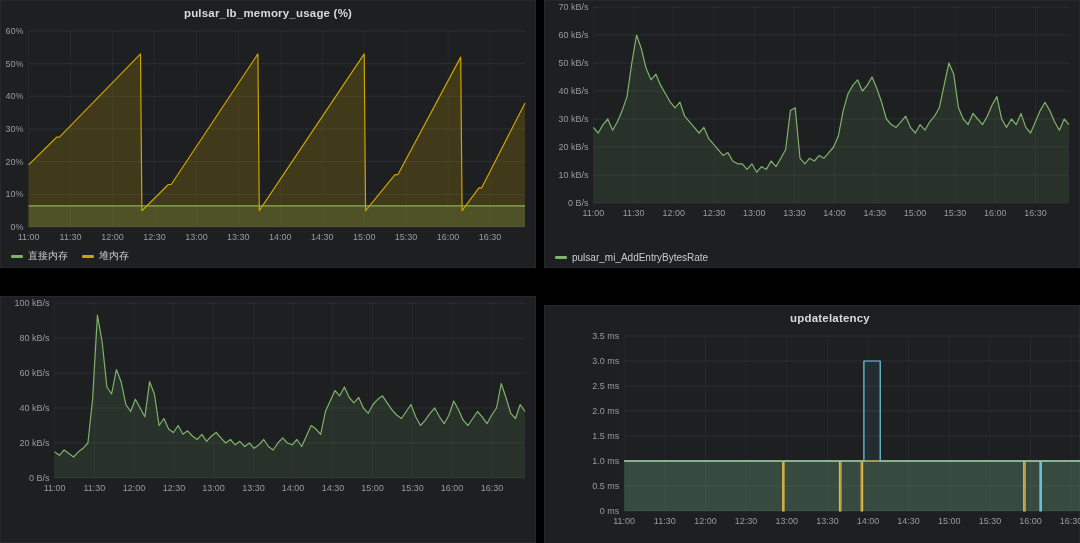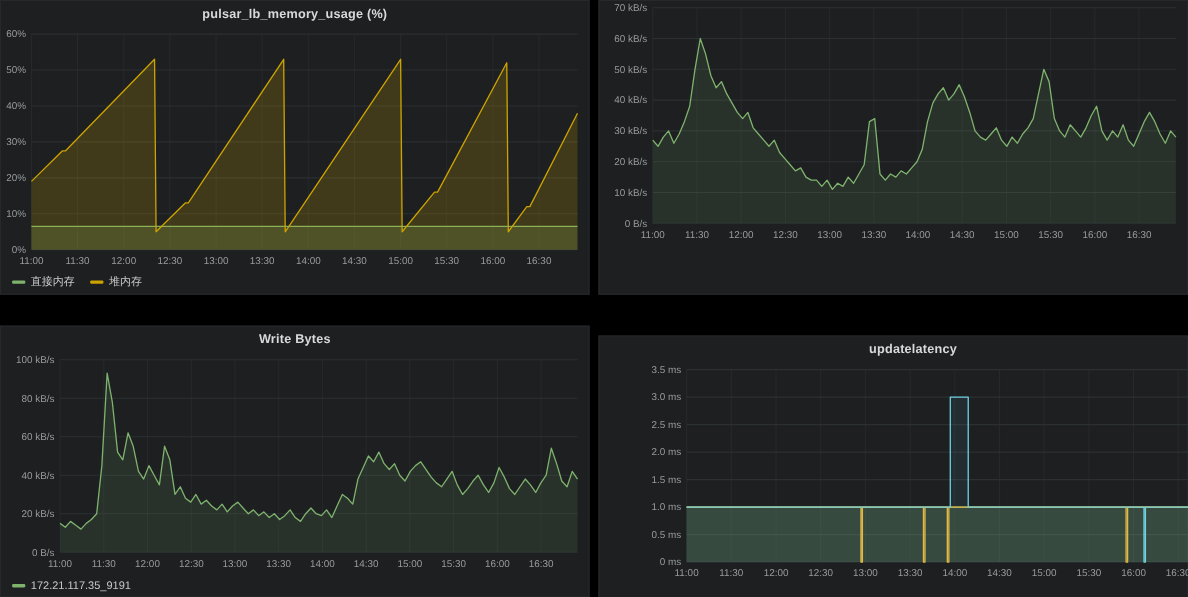--- a/index.html
+++ b/index.html
@@ -147,24 +147,29 @@
           <line x1="48.4" y1="62.0" x2="524" y2="62.0" stroke="#2c3033" stroke-width="1"></line>
           <text x="43.4" y="65.0" fill="#989b9e" font-size="9" text-anchor="end" font-family="Liberation Sans, sans-serif">50 kB/s</text>
           <line x1="48.4" y1="34.0" x2="524" y2="34.0" stroke="#2c3033" stroke-width="1"></line>
           <text x="43.4" y="37.0" fill="#989b9e" font-size="9" text-anchor="end" font-family="Liberation Sans, sans-serif">60 kB/s</text>
           <line x1="48.4" y1="6.0" x2="524" y2="6.0" stroke="#2c3033" stroke-width="1"></line>
           <text x="43.4" y="9.0" fill="#989b9e" font-size="9" text-anchor="end" font-family="Liberation Sans, sans-serif">70 kB/s</text>
           <polygon points="48.4,126.4 53.2,132.0 58.0,123.6 62.8,118.0 67.6,129.2 72.4,120.8 77.2,109.6 82.0,95.6 86.8,62.0 91.6,34.0 96.4,48.0 101.2,67.6 106.0,78.8 110.9,73.2 115.7,84.4 120.5,92.8 125.3,101.2 130.1,106.8 134.9,101.2 139.7,115.2 144.5,120.8 149.3,126.4 154.1,132.0 158.9,126.4 163.7,137.6 168.5,143.2 173.3,148.8 178.1,154.4 182.9,151.6 187.7,160.0 192.5,162.8 197.3,162.8 202.1,168.4 206.9,162.8 211.7,171.2 216.5,165.6 221.3,168.4 226.1,160.0 231.0,165.6 235.8,157.2 240.6,148.8 245.4,109.6 250.2,106.8 255.0,157.2 259.8,162.8 264.6,157.2 269.4,160.0 274.2,154.4 279.0,157.2 283.8,151.6 288.6,146.0 293.4,134.8 298.2,109.6 303.0,92.8 307.8,84.4 312.6,78.8 317.4,90.0 322.2,84.4 327.0,76.0 331.8,87.2 336.6,101.2 341.4,118.0 346.3,123.6 351.1,126.4 355.9,120.8 360.7,115.2 365.5,126.4 370.3,132.0 375.1,123.6 379.9,129.2 384.7,120.8 389.5,115.2 394.3,106.8 399.1,84.4 403.9,62.0 408.7,73.2 413.5,106.8 418.3,118.0 423.1,123.6 427.9,112.4 432.7,118.0 437.5,123.6 442.3,115.2 447.1,104.0 451.9,95.6 456.7,118.0 461.5,126.4 466.4,118.0 471.2,123.6 476.0,112.4 480.8,126.4 485.6,132.0 490.4,120.8 495.2,109.6 500.0,101.2 504.8,109.6 509.6,120.8 514.4,129.2 519.2,118.0 524.0,123.6 524.0,202.0 48.4,202.0" fill="#7eb26d" fill-opacity="0.12"></polygon>
           <polyline points="48.4,126.4 53.2,132.0 58.0,123.6 62.8,118.0 67.6,129.2 72.4,120.8 77.2,109.6 82.0,95.6 86.8,62.0 91.6,34.0 96.4,48.0 101.2,67.6 106.0,78.8 110.9,73.2 115.7,84.4 120.5,92.8 125.3,101.2 130.1,106.8 134.9,101.2 139.7,115.2 144.5,120.8 149.3,126.4 154.1,132.0 158.9,126.4 163.7,137.6 168.5,143.2 173.3,148.8 178.1,154.4 182.9,151.6 187.7,160.0 192.5,162.8 197.3,162.8 202.1,168.4 206.9,162.8 211.7,171.2 216.5,165.6 221.3,168.4 226.1,160.0 231.0,165.6 235.8,157.2 240.6,148.8 245.4,109.6 250.2,106.8 255.0,157.2 259.8,162.8 264.6,157.2 269.4,160.0 274.2,154.4 279.0,157.2 283.8,151.6 288.6,146.0 293.4,134.8 298.2,109.6 303.0,92.8 307.8,84.4 312.6,78.8 317.4,90.0 322.2,84.4 327.0,76.0 331.8,87.2 336.6,101.2 341.4,118.0 346.3,123.6 351.1,126.4 355.9,120.8 360.7,115.2 365.5,126.4 370.3,132.0 375.1,123.6 379.9,129.2 384.7,120.8 389.5,115.2 394.3,106.8 399.1,84.4 403.9,62.0 408.7,73.2 413.5,106.8 418.3,118.0 423.1,123.6 427.9,112.4 432.7,118.0 437.5,123.6 442.3,115.2 447.1,104.0 451.9,95.6 456.7,118.0 461.5,126.4 466.4,118.0 471.2,123.6 476.0,112.4 480.8,126.4 485.6,132.0 490.4,120.8 495.2,109.6 500.0,101.2 504.8,109.6 509.6,120.8 514.4,129.2 519.2,118.0 524.0,123.6" fill="none" stroke="#7eb26d" stroke-width="1.2" stroke-linejoin="round"></polyline>
         </svg>
     </div>
+    <div class="legend">
+      <span class="legend-item">
+        <span class="swatch" style="background-color: rgb(126, 178, 109);"></span>
+        <span class="legend-label">pulsar_mi_AddEntryBytesRate</span>
+      </span>
+    </div>
   </div>
 
   <div class="panel panel-bl">
-    <div class="panel-title">Write Bytes</div>
     <div class="chart-area">
       <svg width="534" height="199" viewBox="0 0 534 199">
           <line x1="53.6" y1="6" x2="53.6" y2="181" stroke="#26292b" stroke-width="1"></line>
           <text x="53.6" y="194" fill="#989b9e" font-size="9" text-anchor="middle" font-family="Liberation Sans, sans-serif">11:00</text>
           <line x1="93.4" y1="6" x2="93.4" y2="181" stroke="#26292b" stroke-width="1"></line>
           <text x="93.4" y="194" fill="#989b9e" font-size="9" text-anchor="middle" font-family="Liberation Sans, sans-serif">11:30</text>
           <line x1="133.1" y1="6" x2="133.1" y2="181" stroke="#26292b" stroke-width="1"></line>
           <text x="133.1" y="194" fill="#989b9e" font-size="9" text-anchor="middle" font-family="Liberation Sans, sans-serif">12:00</text>
           <line x1="172.9" y1="6" x2="172.9" y2="181" stroke="#26292b" stroke-width="1"></line>
           <text x="172.9" y="194" fill="#989b9e" font-size="9" text-anchor="middle" font-family="Liberation Sans, sans-serif">12:30</text>
@@ -192,26 +197,20 @@
           <text x="48.6" y="114.0" fill="#989b9e" font-size="9" text-anchor="end" font-family="Liberation Sans, sans-serif">40 kB/s</text>
           <line x1="53.6" y1="76.0" x2="524" y2="76.0" stroke="#2c3033" stroke-width="1"></line>
           <text x="48.6" y="79.0" fill="#989b9e" font-size="9" text-anchor="end" font-family="Liberation Sans, sans-serif">60 kB/s</text>
           <line x1="53.6" y1="41.0" x2="524" y2="41.0" stroke="#2c3033" stroke-width="1"></line>
           <text x="48.6" y="44.0" fill="#989b9e" font-size="9" text-anchor="end" font-family="Liberation Sans, sans-serif">80 kB/s</text>
           <line x1="53.6" y1="6.0" x2="524" y2="6.0" stroke="#2c3033" stroke-width="1"></line>
           <text x="48.6" y="9.0" fill="#989b9e" font-size="9" text-anchor="end" font-family="Liberation Sans, sans-serif">100 kB/s</text>
           <polygon points="53.6,154.8 58.4,158.3 63.1,153.0 67.9,156.5 72.6,160.0 77.4,154.8 82.1,151.3 86.9,146.0 91.6,102.3 96.4,18.2 101.1,44.5 105.9,90.0 110.6,97.0 115.4,72.5 120.1,84.7 124.9,107.5 129.6,114.5 134.4,102.3 139.1,111.0 143.9,119.8 148.6,84.7 153.4,97.0 158.1,128.5 162.9,121.5 167.6,132.0 172.4,135.5 177.1,128.5 181.9,137.3 186.6,133.8 191.4,139.0 196.1,142.5 200.9,137.3 205.6,144.3 210.4,139.0 215.2,135.5 219.9,140.8 224.7,146.0 229.4,142.5 234.2,147.8 238.9,144.3 243.7,149.5 248.4,146.0 253.2,151.3 257.9,147.8 262.7,142.5 267.4,149.5 272.2,153.0 276.9,146.0 281.7,140.8 286.4,146.0 291.2,147.8 295.9,142.5 300.7,149.5 305.4,139.0 310.2,128.5 314.9,132.0 319.7,137.3 324.4,114.5 329.2,104.0 333.9,93.5 338.7,98.8 343.4,90.0 348.2,100.5 352.9,105.8 357.7,100.5 362.4,111.0 367.2,116.3 372.0,107.5 376.7,102.3 381.5,98.8 386.2,105.8 391.0,112.8 395.7,118.0 400.5,121.5 405.2,114.5 410.0,107.5 414.7,119.8 419.5,128.5 424.2,123.2 429.0,116.3 433.7,111.0 438.5,119.8 443.2,126.7 448.0,118.0 452.7,104.0 457.5,112.8 462.2,123.2 467.0,128.5 471.7,121.5 476.5,114.5 481.2,119.8 486.0,126.7 490.7,118.0 495.5,111.0 500.2,86.5 505.0,100.5 509.7,116.3 514.5,121.5 519.2,107.5 524.0,114.5 524.0,181.0 53.6,181.0" fill="#7eb26d" fill-opacity="0.12"></polygon>
           <polyline points="53.6,154.8 58.4,158.3 63.1,153.0 67.9,156.5 72.6,160.0 77.4,154.8 82.1,151.3 86.9,146.0 91.6,102.3 96.4,18.2 101.1,44.5 105.9,90.0 110.6,97.0 115.4,72.5 120.1,84.7 124.9,107.5 129.6,114.5 134.4,102.3 139.1,111.0 143.9,119.8 148.6,84.7 153.4,97.0 158.1,128.5 162.9,121.5 167.6,132.0 172.4,135.5 177.1,128.5 181.9,137.3 186.6,133.8 191.4,139.0 196.1,142.5 200.9,137.3 205.6,144.3 210.4,139.0 215.2,135.5 219.9,140.8 224.7,146.0 229.4,142.5 234.2,147.8 238.9,144.3 243.7,149.5 248.4,146.0 253.2,151.3 257.9,147.8 262.7,142.5 267.4,149.5 272.2,153.0 276.9,146.0 281.7,140.8 286.4,146.0 291.2,147.8 295.9,142.5 300.7,149.5 305.4,139.0 310.2,128.5 314.9,132.0 319.7,137.3 324.4,114.5 329.2,104.0 333.9,93.5 338.7,98.8 343.4,90.0 348.2,100.5 352.9,105.8 357.7,100.5 362.4,111.0 367.2,116.3 372.0,107.5 376.7,102.3 381.5,98.8 386.2,105.8 391.0,112.8 395.7,118.0 400.5,121.5 405.2,114.5 410.0,107.5 414.7,119.8 419.5,128.5 424.2,123.2 429.0,116.3 433.7,111.0 438.5,119.8 443.2,126.7 448.0,118.0 452.7,104.0 457.5,112.8 462.2,123.2 467.0,128.5 471.7,121.5 476.5,114.5 481.2,119.8 486.0,126.7 490.7,118.0 495.5,111.0 500.2,86.5 505.0,100.5 509.7,116.3 514.5,121.5 519.2,107.5 524.0,114.5" fill="none" stroke="#7eb26d" stroke-width="1.2" stroke-linejoin="round"></polyline>
         </svg>
-    </div>
-    <div class="legend">
-      <span class="legend-item">
-        <span class="swatch" style="background-color: rgb(126, 178, 109);"></span>
-        <span class="legend-label">172.21.117.35_9191</span>
-      </span>
     </div>
   </div>
 
   <div class="panel panel-br">
     <div class="panel-title">updatelatency</div>
     <div class="chart-area">
       <svg width="534" height="199" viewBox="0 0 534 199">
           <line x1="43.2" y1="6" x2="43.2" y2="181" stroke="#26292b" stroke-width="1"></line>
           <text x="43.2" y="194" fill="#989b9e" font-size="9" text-anchor="middle" font-family="Liberation Sans, sans-serif">11:00</text>
           <line x1="83.8" y1="6" x2="83.8" y2="181" stroke="#26292b" stroke-width="1"></line>

